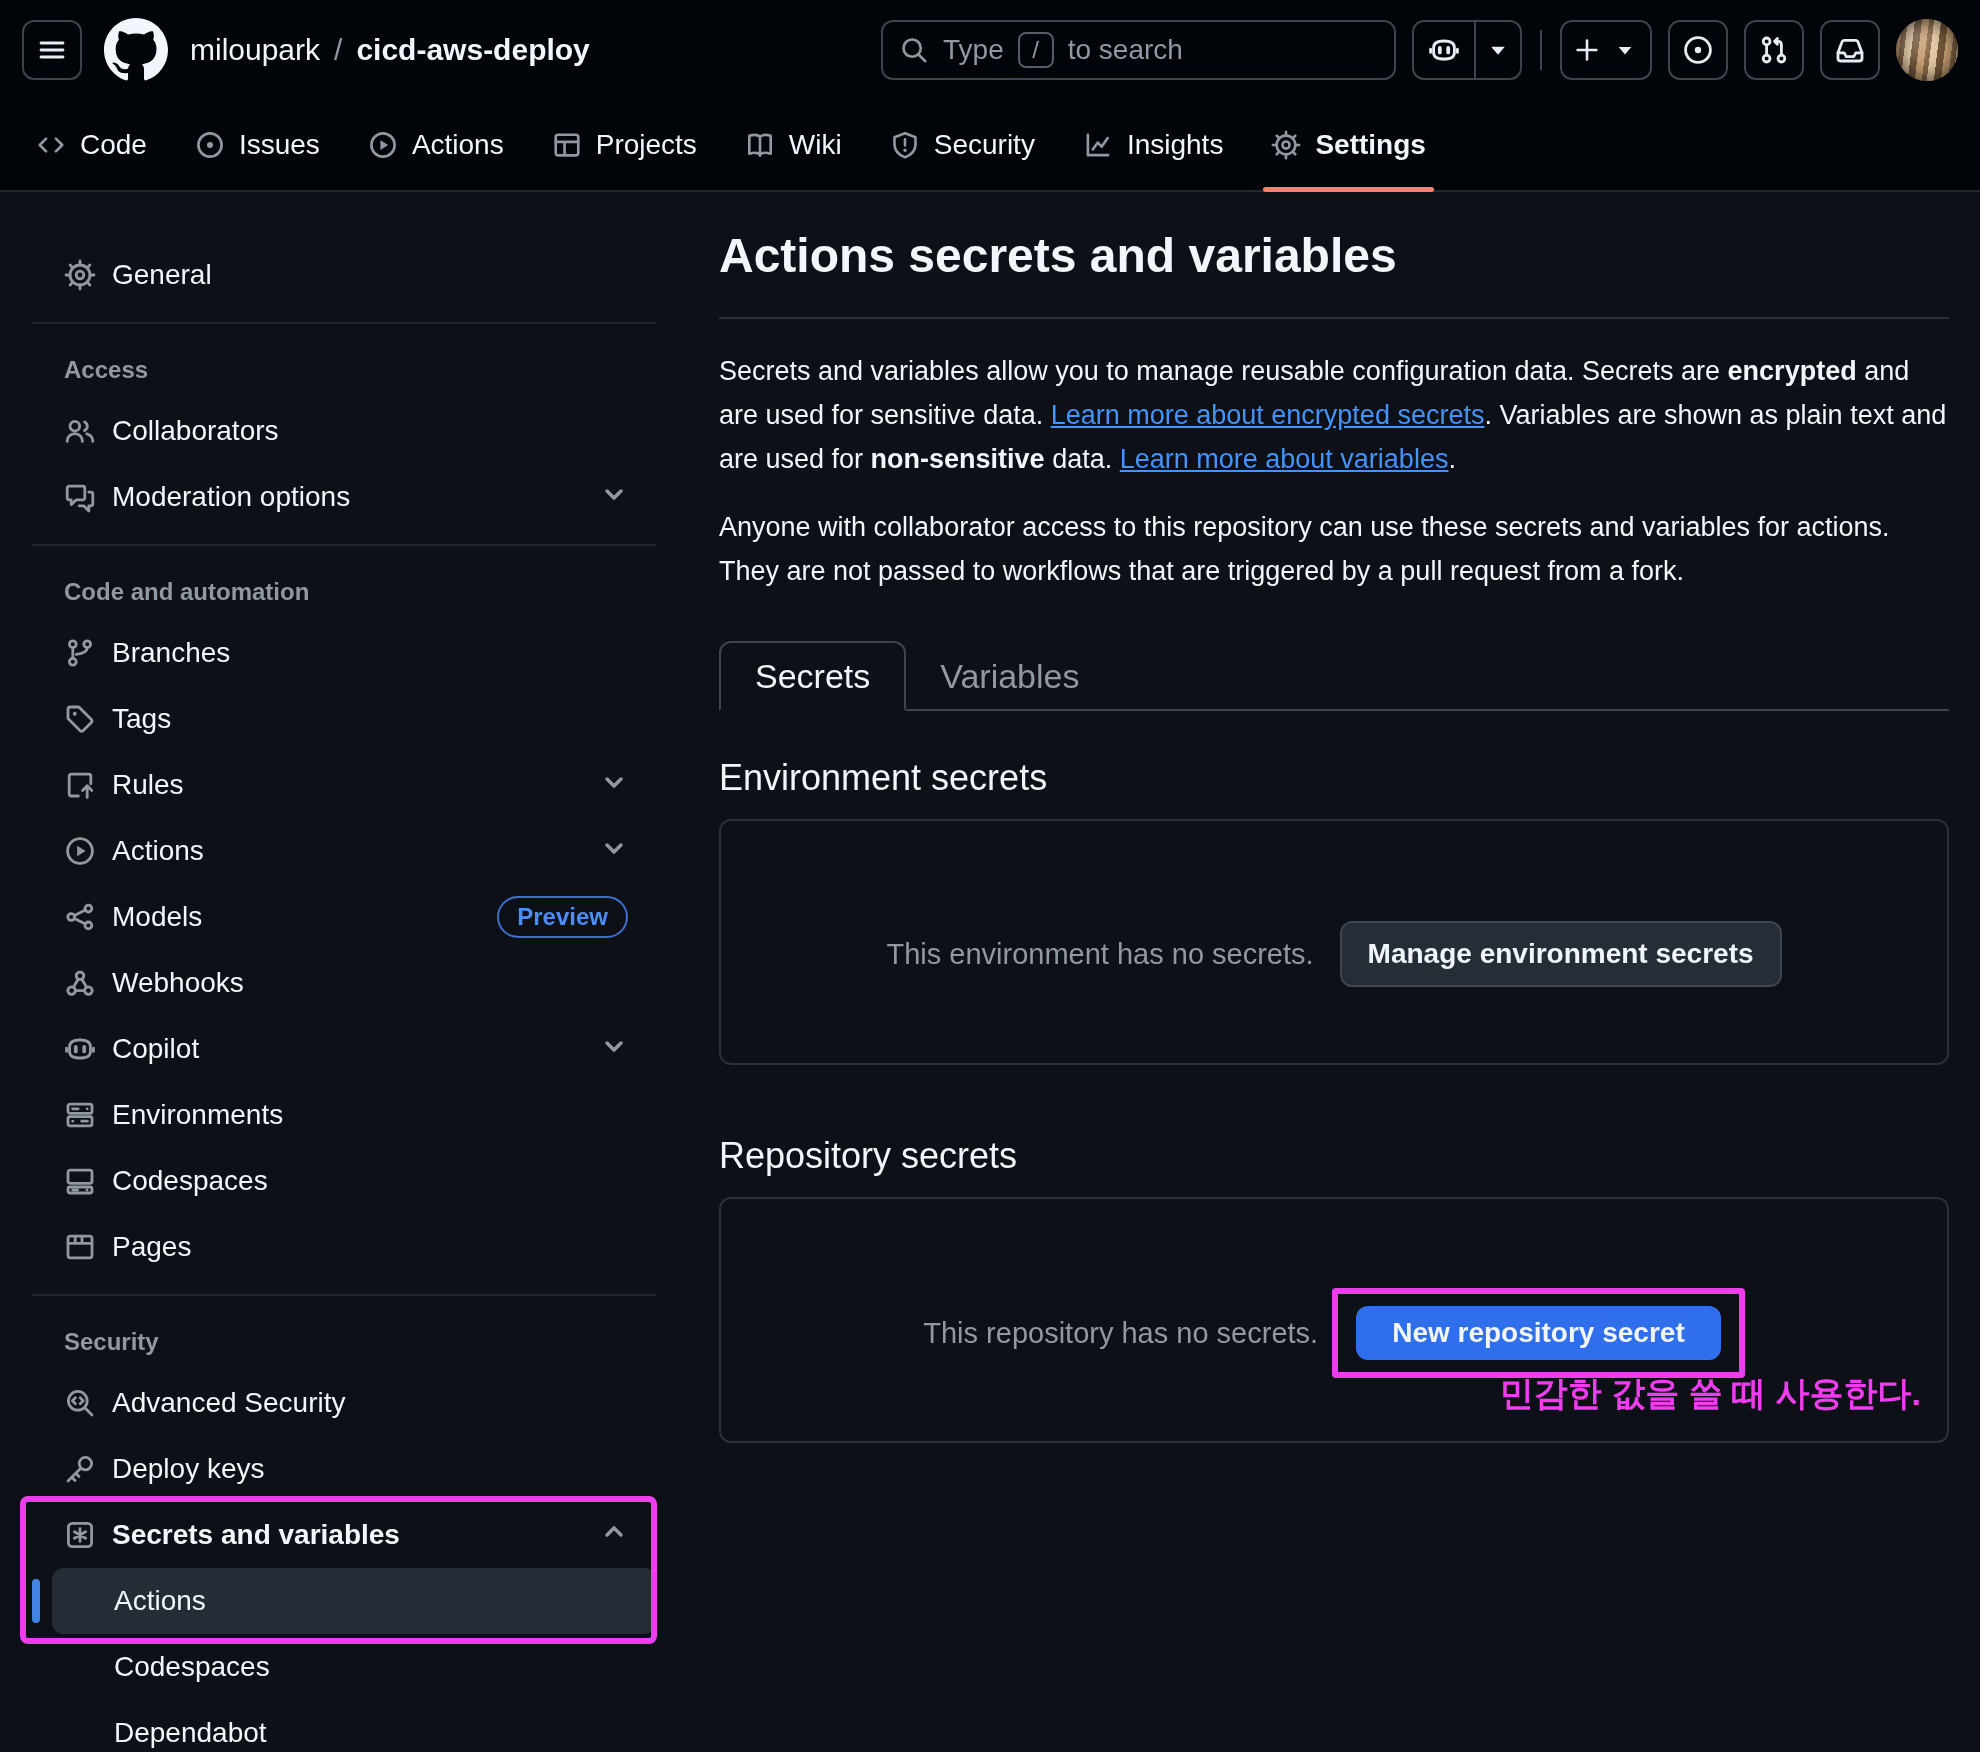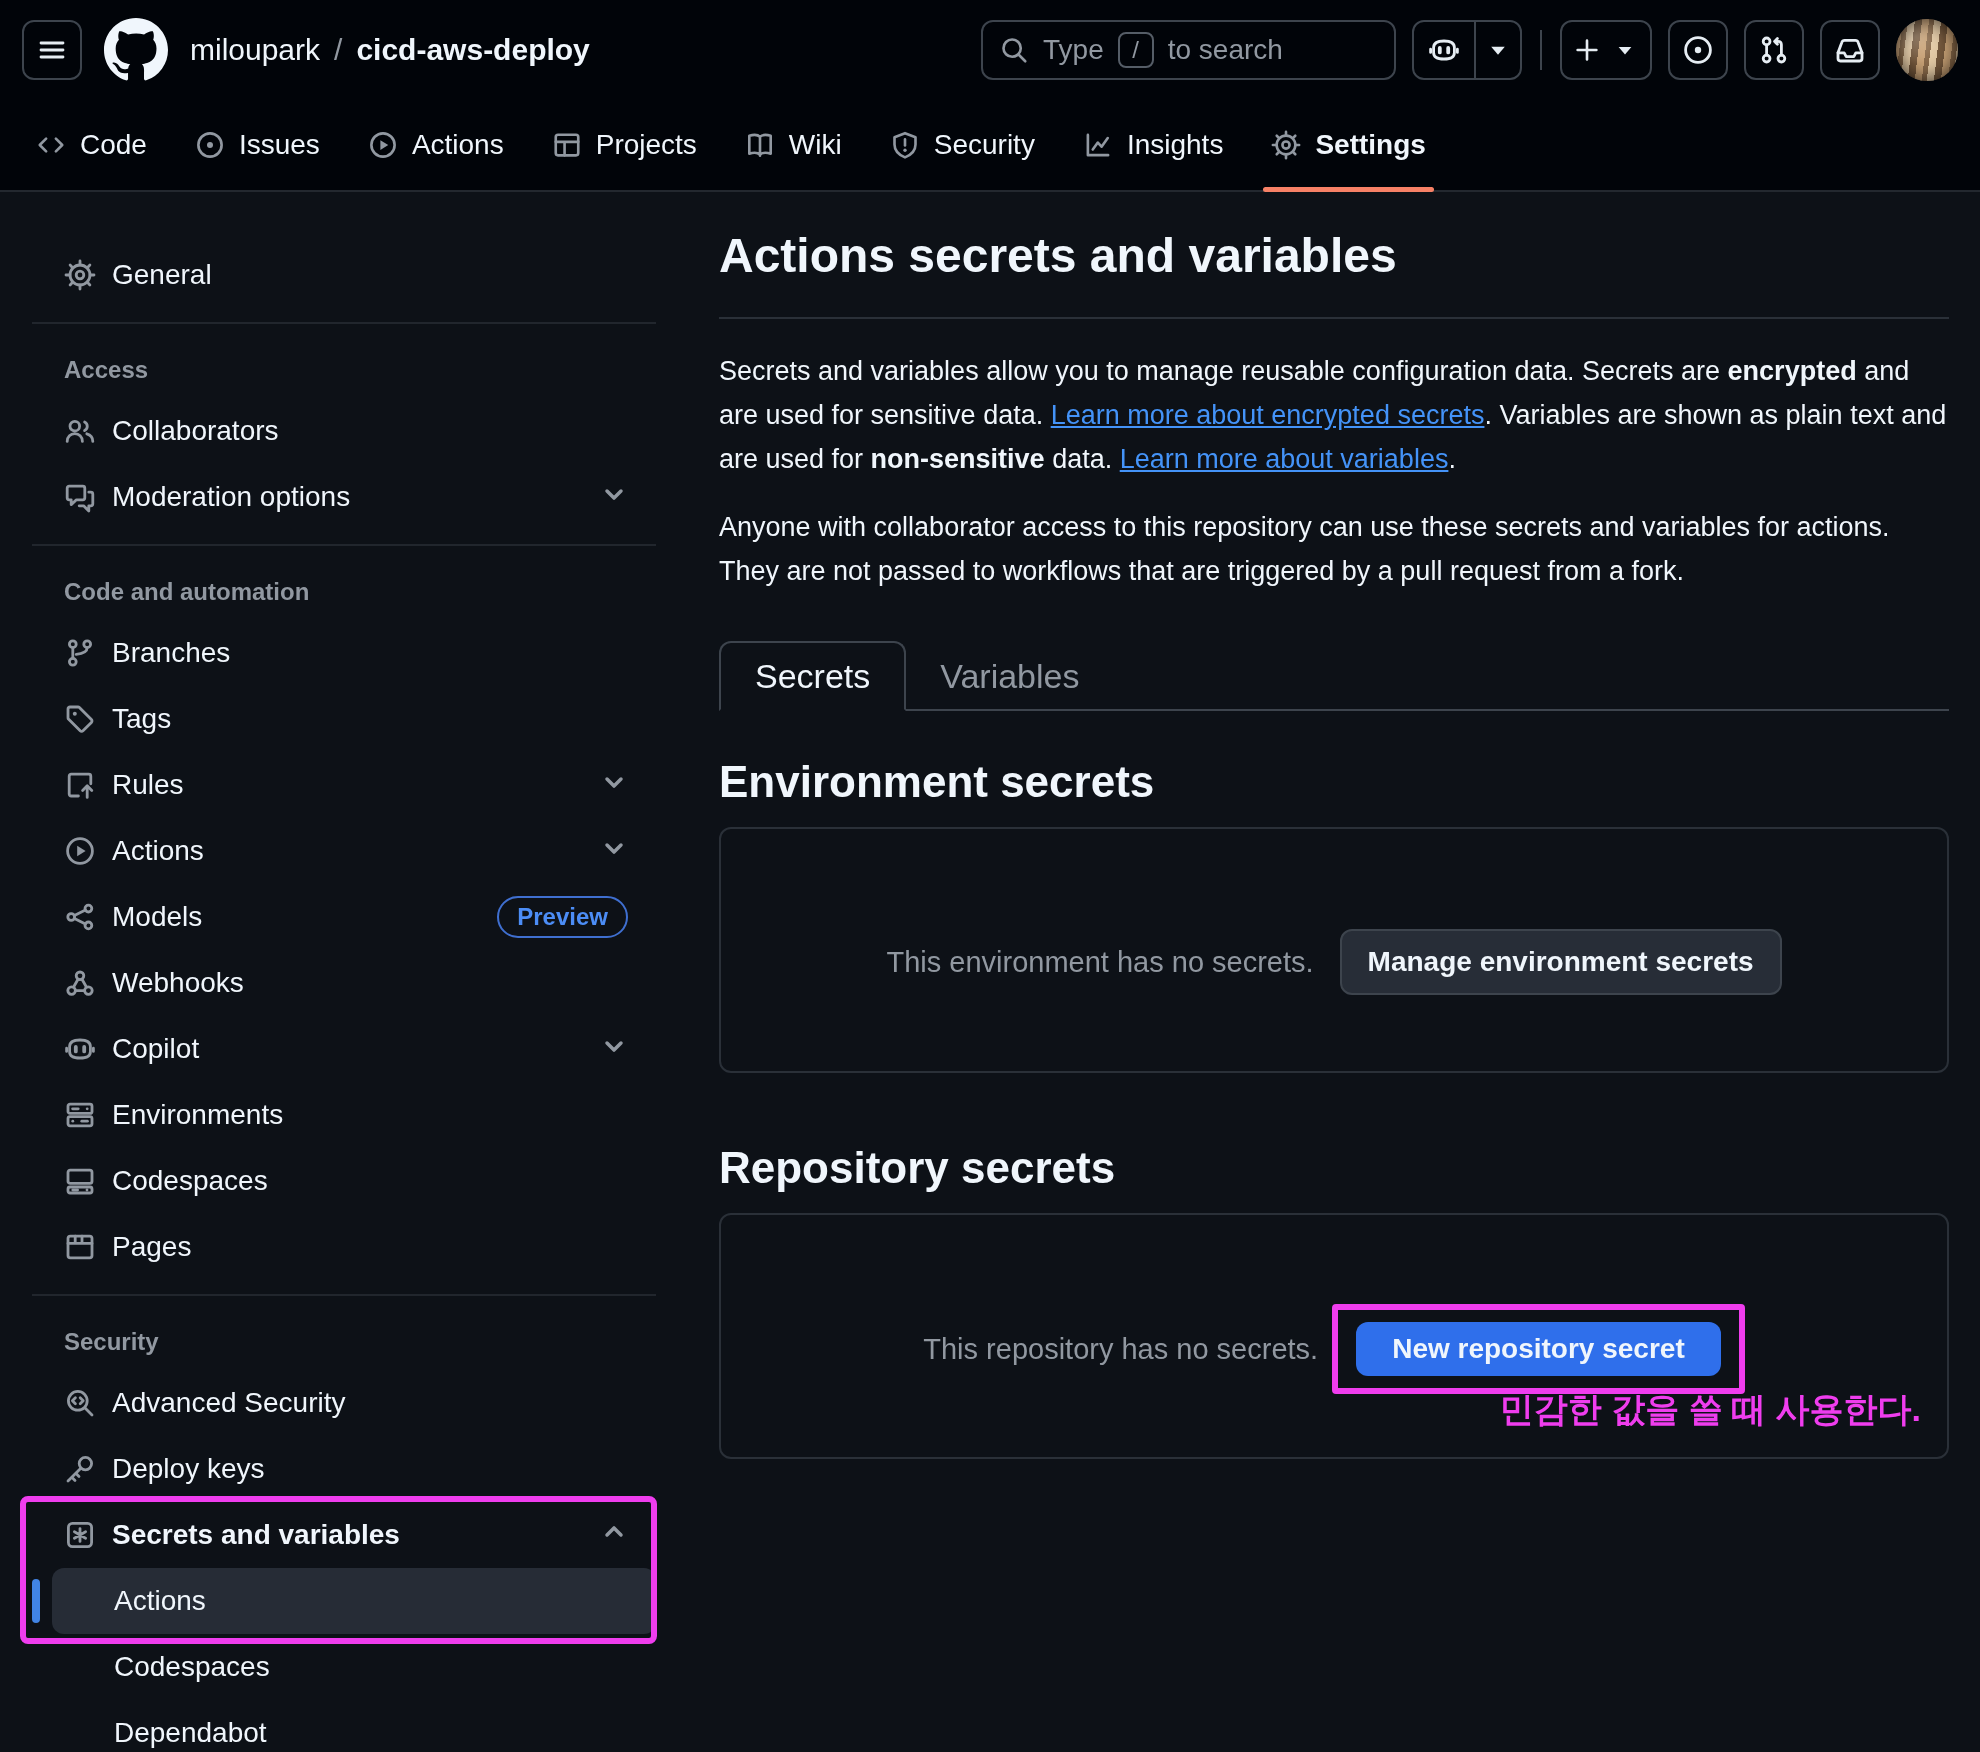--- a/index.html
+++ b/index.html
@@ -16,21 +16,21 @@
   .topbar{position:absolute;top:0;left:0;right:0;height:100px;background:var(--header-bg);
           display:flex;align-items:center;padding:0 22px;gap:16px;z-index:3}
   .iconbtn{height:60px;min-width:60px;border:2px solid var(--border-btn);border-radius:12px;
            background:transparent;color:#e6edf3;display:flex;align-items:center;justify-content:center;cursor:pointer}
   .iconbtn .ic svg{width:32px;height:32px}
   .gh-logo{color:var(--fg);margin-left:6px;display:flex}
   .gh-logo svg{width:64px;height:64px}
   .crumb{display:flex;align-items:center;gap:14px;font-size:30px;margin-left:6px;white-space:nowrap}
   .crumb .sep{color:var(--muted)}
   .crumb .repo{font-weight:700}
-  .search{margin-left:auto;width:415px;height:60px;border:2px solid var(--border-btn);border-radius:12px;
+  .search{margin-left:auto;width:515px;height:60px;border:2px solid var(--border-btn);border-radius:12px;
           display:flex;align-items:center;gap:14px;padding:0 16px;color:var(--muted);font-size:28px;cursor:text}
   .search .ic svg{width:30px;height:30px}
   .kbd{width:36px;height:36px;border:2px solid #555d67;border-radius:8px;display:flex;
        align-items:center;justify-content:center;font-size:24px}
   #toolbar{display:flex;align-items:center;gap:16px}
   .split{display:flex;align-items:stretch;height:60px;border:2px solid var(--border-btn);border-radius:12px;overflow:hidden;color:#e6edf3}
   .split>span{display:flex;align-items:center;justify-content:center}
   .split .l{width:62px;border-right:2px solid var(--border-btn)}
   .split .r{width:44px}
   .split .ic svg{width:32px;height:32px}
@@ -72,21 +72,21 @@
   
   .main{position:absolute;left:719px;top:192px;width:1230px}
   .page-title{font-size:48px;font-weight:600;margin-top:36px;padding-bottom:34px;border-bottom:2px solid var(--border)}
   .para{margin-top:30px;font-size:27px;line-height:44px;color:var(--fg)}
   .para.second{margin-top:24px}
   a.inline-link{color:var(--link);text-decoration:underline;cursor:pointer}
   .tabs{margin-top:48px;display:flex;border-bottom:2px solid var(--border-btn);height:70px}
   .tab{display:flex;align-items:center;padding:0 34px;font-size:34px;color:var(--muted);margin-bottom:-2px;cursor:pointer}
   .tab.active{color:var(--fg);background:var(--bg);border:2px solid var(--border-btn);
               border-bottom-color:var(--bg);border-radius:12px 12px 0 0}
-  .sec-h{margin-top:46px;font-size:44px;font-weight:700}
+  .sec-h{margin-top:46px;font-size:36px;font-weight:400}
   .sec-h.repo-h{margin-top:70px}
   .empty-box{margin-top:20px;height:246px;border:2px solid var(--border);border-radius:12px;
              display:flex;flex-direction:row;align-items:center;justify-content:center;position:relative}
   .empty-box.env{gap:26px;padding-top:24px}
   .empty-box.repo{gap:14px;padding-top:26px}
   .empty-text{color:var(--muted);font-size:29px}
   .btn{font-weight:700;font-size:28px;color:var(--fg);border-radius:12px;display:flex;
        align-items:center;justify-content:center;cursor:pointer;font-family:inherit}
   .btn.secondary{height:66px;padding:0 26px;background:var(--sec-btn);border:2px solid var(--border-btn)}
   .btn.primary{height:54px;padding:0 36px;background:var(--blue-btn);border:none}

